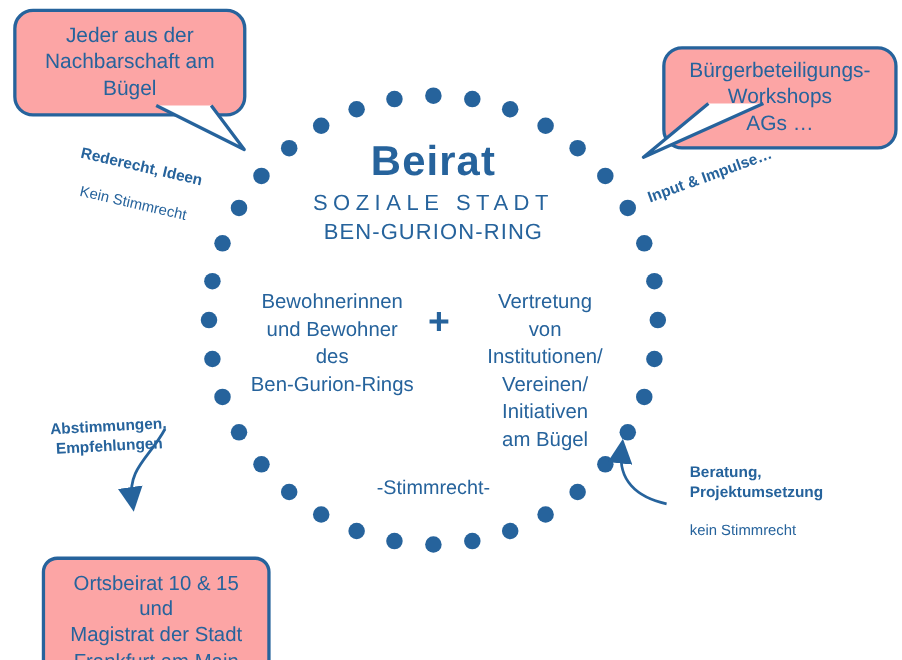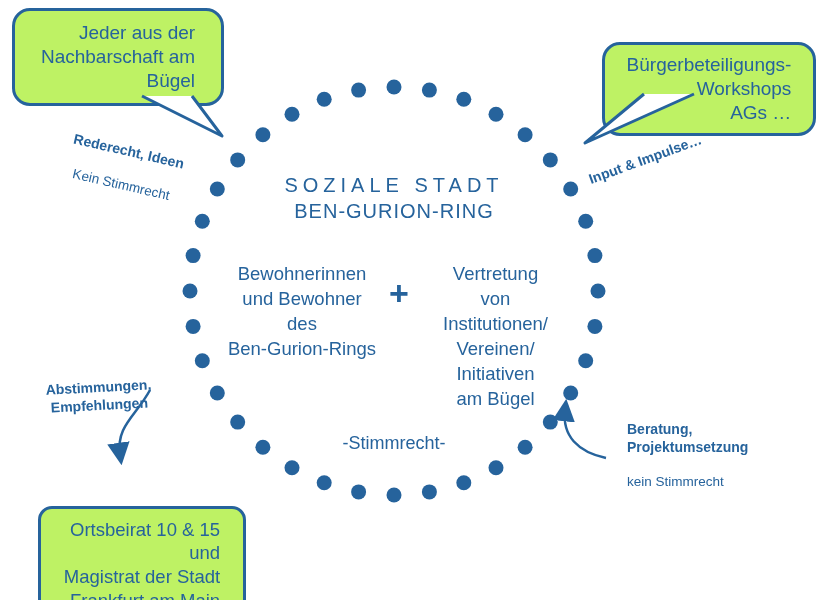--- a/index.html
+++ b/index.html
@@ -5,24 +5,24 @@
   :root { --accent: #26639C; }
   html,body { margin:0; padding:0; background:#fff; }
   .canvas {
     position:relative; width:820px; height:600px; background:#fff;
     font-family:"Liberation Sans", sans-serif; color:var(--accent); overflow:hidden;
   }
   svg.layer { position:absolute; left:0; top:0; width:820px; height:600px; pointer-events:none; }
   #dots-layer { z-index:1; }
   #tails-layer { z-index:3; }
   .bubble {
-    position:absolute; z-index:2; background:#bef264;
+    position:absolute; z-index:2; background:#fca5a5;
     border:3px solid var(--accent); border-radius:18px;
     display:flex; align-items:center; justify-content:center;
-    text-align:right; white-space:pre-line;
+    text-align:center; white-space:pre-line;
     font-size:19px; line-height:1.28; color:var(--accent);
   }
   .box { border-radius:14px;margin-top:38px; }
   .abs { position:absolute; z-index:4; white-space:pre-line; }
   .center-text { text-align:center; }
   .title { font-size:38px; font-weight:bold; letter-spacing:1px; }
   .sub1 { font-size:20px; letter-spacing:5px; }
   .sub2 { font-size:20px; letter-spacing:1px; }
   .group { font-size:18.5px; line-height:1.35; }
   .plus { font-size:34px; font-weight:bold; }
@@ -104,20 +104,21 @@
 Magistrat der Stadt
 Frankfurt am Main</span>
   </div>
 
 
   <svg class="layer" id="tails-layer">
     <path d="M142,96 L222,136 L192,96" fill="#ffffff" stroke="#26639C" stroke-width="3" stroke-linejoin="round"></path>
     <path d="M644,94 L585,143 L694,94" fill="#ffffff" stroke="#26639C" stroke-width="3" stroke-linejoin="round"></path>
   </svg>
 
+  <div class="abs center-text title" style="left:244px; top:126px; width:300px;">Beirat</div>
   <div class="abs center-text sub1" style="left:244px; top:174px; width:300px;">SOZIALE STADT</div>
   <div class="abs center-text sub2" style="left:244px; top:200px; width:300px;">BEN-GURION-RING</div>
 
   <div class="abs center-text group" style="left:216px; top:262px; width:172px;">Bewohnerinnen
 und Bewohner
 des
 Ben-Gurion-Rings</div>
   <div class="abs center-text plus" style="left:384px; top:274px; width:30px;">+</div>
   <div class="abs center-text group" style="left:418px; top:262px; width:155px;">Vertretung
 von

